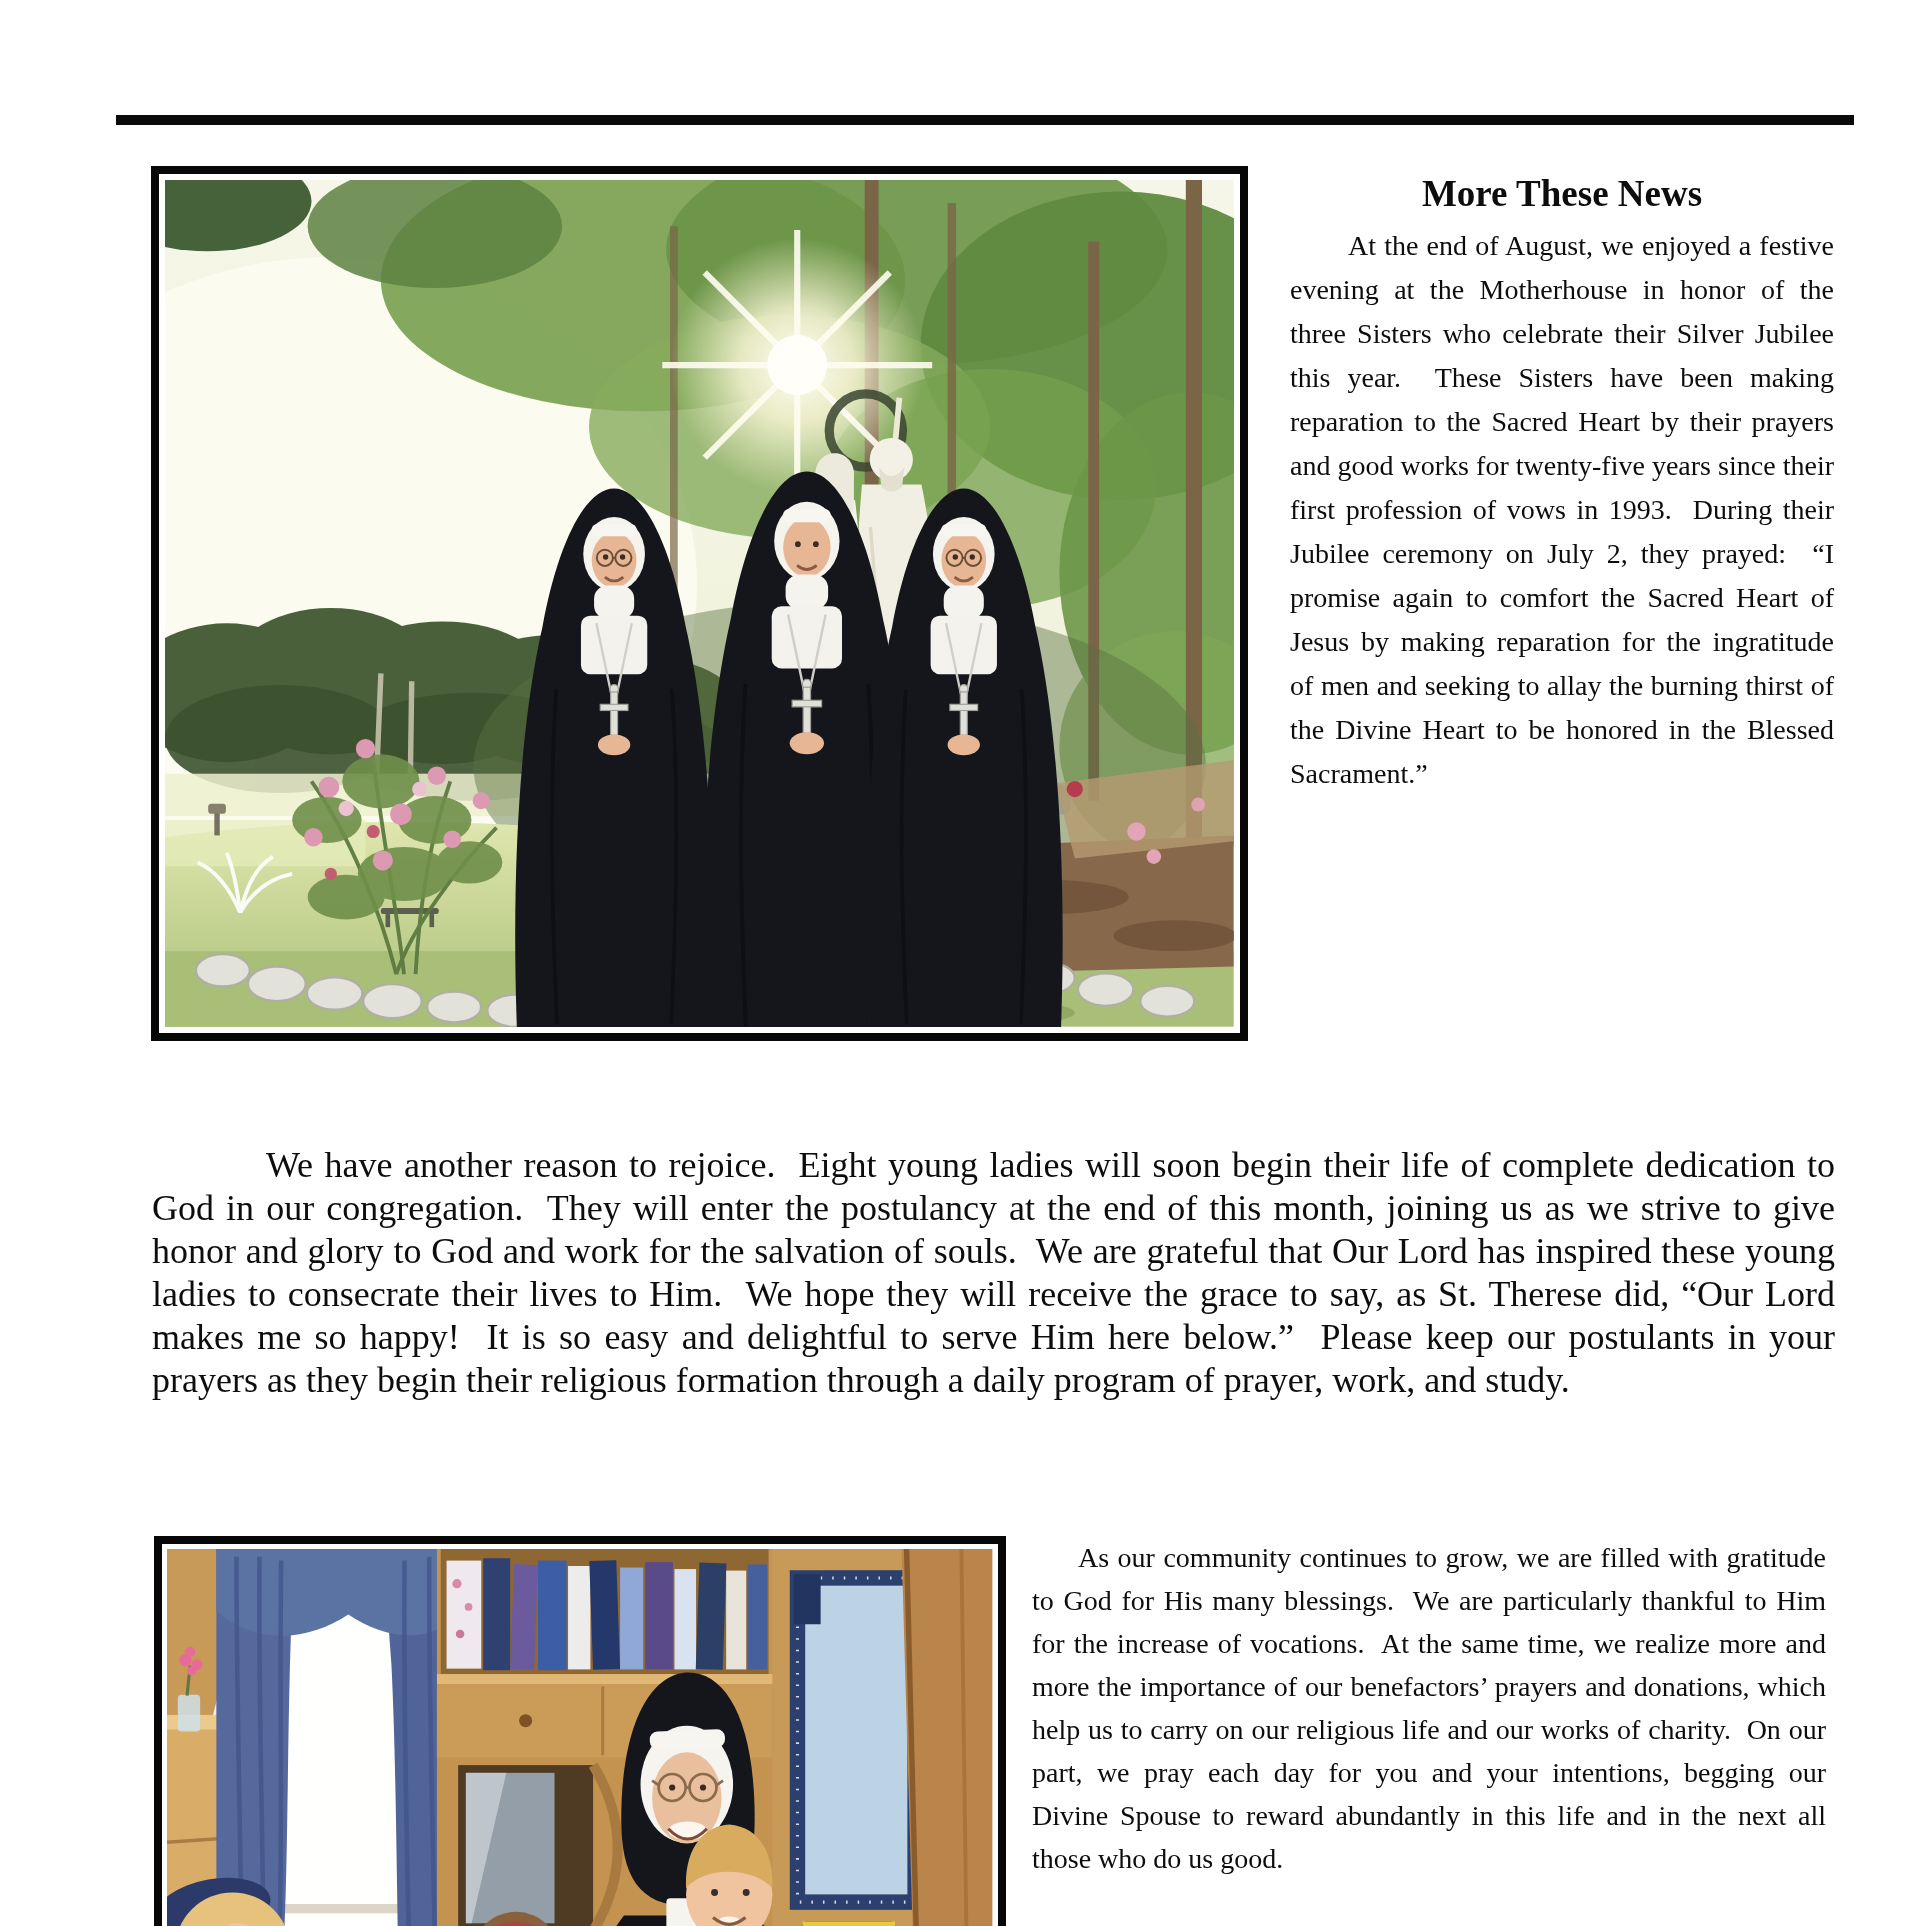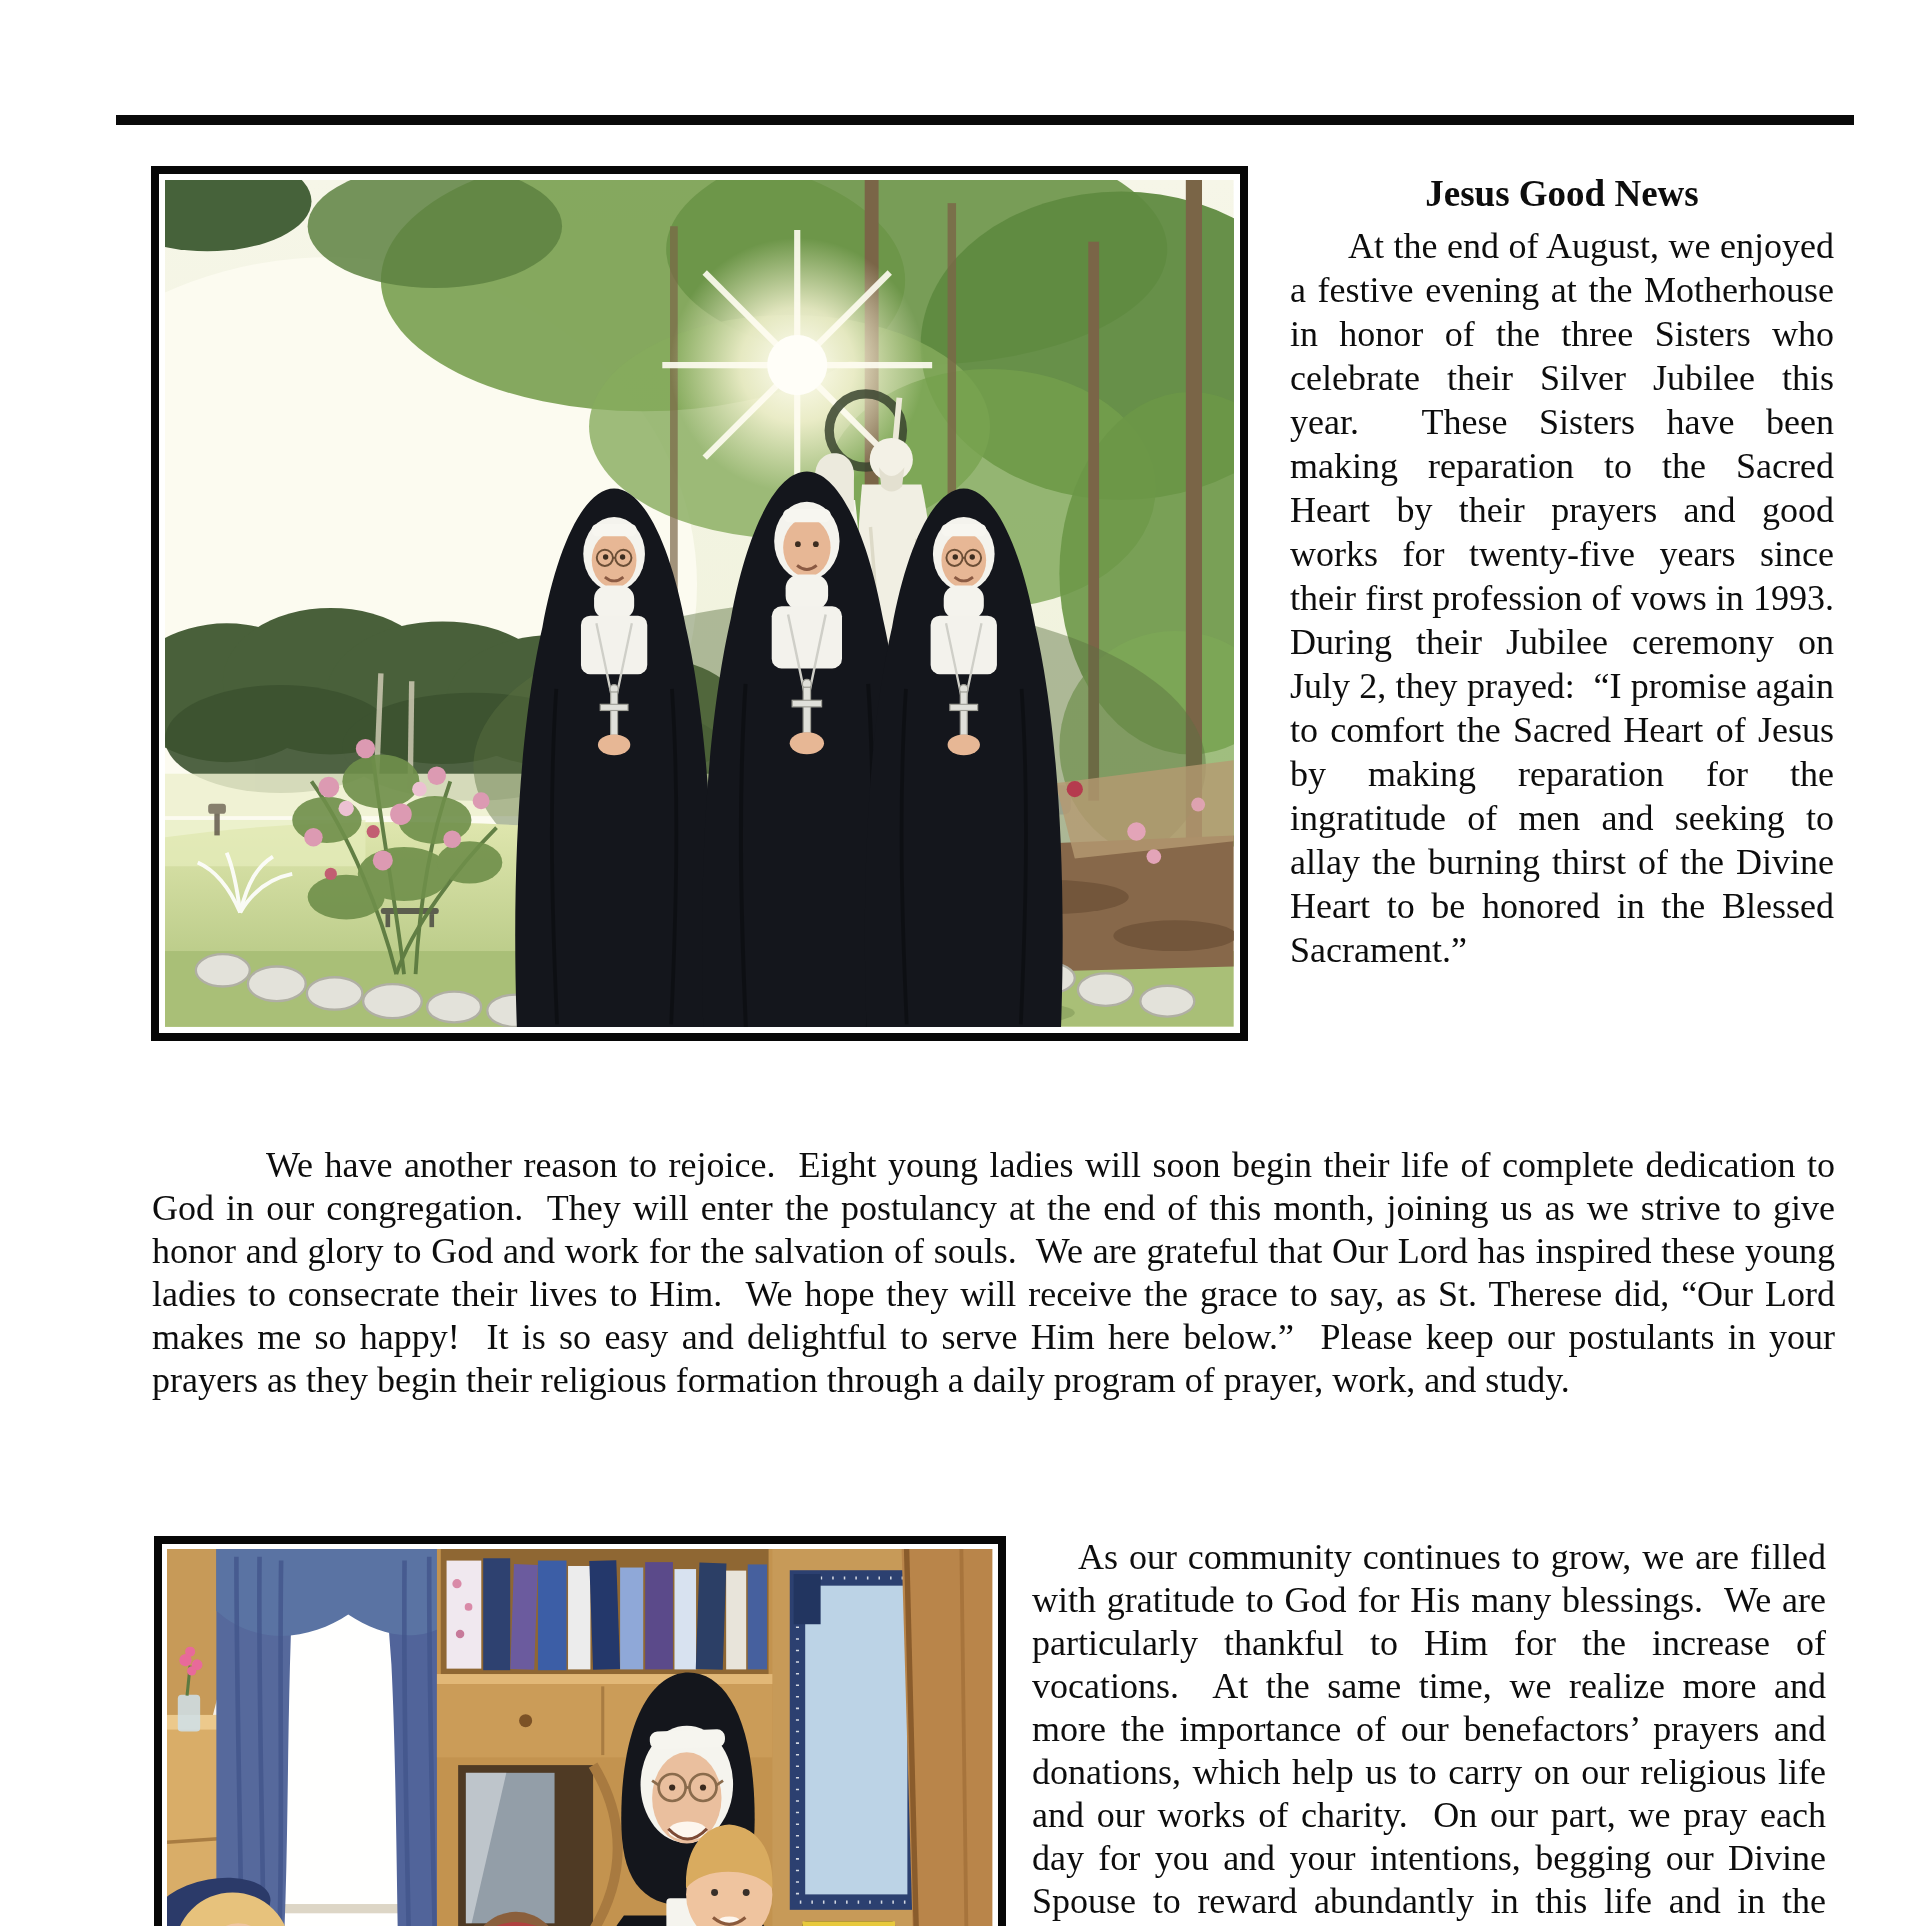--- a/index.html
+++ b/index.html
@@ -8,21 +8,21 @@
   .rule{position:absolute;background:#0a0a0a;}
   .rule-top{left:116px;top:115px;width:1738px;height:10px;}
   .photo-frame{position:absolute;border:8.5px solid #070707;background:#ffffff;box-sizing:border-box;margin:0;}
   .frame-jubilee{left:151px;top:166px;width:1097px;height:875px;padding:6.2px;}
   .frame-academy{left:154px;top:1536px;width:852px;height:760px;padding:5.4px;}
   .photo-frame svg{display:block;width:100%;height:100%;}
   .col{position:absolute;}
   .col-1{left:1290px;top:174px;width:544px;}
   .col-2{left:1032px;top:1526px;width:794px;}
   .article-title{margin:0;font-weight:bold;font-size:37px;line-height:1.08;text-align:center;}
-  .jtext{margin:10px 0 0 0;font-size:36px;text-align:justify;white-space:pre-wrap;hyphens:auto;-webkit-hyphens:auto;}
+  .jtext{margin:10px 0 0 0;font-size:28px;text-align:justify;white-space:pre-wrap;hyphens:auto;-webkit-hyphens:auto;}
   .col-1 .jtext{line-height:44px;text-indent:58px;}
   .col-2 .jtext{line-height:43px;text-indent:46px;}
   .wide-title{position:absolute;left:151px;top:1096px;width:1683px;margin:0;
               font-weight:bold;font-size:37px;line-height:1.05;text-align:center;}
   .wide-body{position:absolute;left:151px;top:1143px;width:1683px;margin:1px;
              font-size:36px;line-height:43px;text-align:justify;text-indent:114px;
              white-space:pre-wrap;hyphens:auto;-webkit-hyphens:auto;}
 </style>
 </head>
 <body>
@@ -255,21 +255,21 @@
         <use href="#nunfig" transform="translate(1665,756) scale(1.06)"></use>
       </g>
       <g>
         <use href="#nunfig" transform="translate(2072,800)"></use>
           <use href="#specs" transform="translate(2072,800)"></use>
       </g>
     </svg>
   </figure>
 
   <section class="col col-1">
-    <h2 class="article-title">Jesus Good News</h2>
+    <h2 class="article-title">More These News</h2>
     <p class="jtext">At the end of August, we enjoyed a festive evening at the Motherhouse in honor of the three Sisters who celebrate their Silver Jubilee this year.  These Sisters have been making reparation to the Sacred Heart by their prayers and good works for twenty-five years since their first profession of vows in 1993.  During their Jubilee ceremony on July 2, they prayed:  “I promise again to comfort the Sacred Heart of Jesus by making reparation for the ingratitude of men and seeking to allay the burning thirst of the Divine Heart to be honored in the Blessed Sacrament.”</p>
   </section>
 
   <p class="wide-body">We have another reason to rejoice.  Eight young ladies will soon begin their life of complete dedication to God in our congregation.  They will enter the postulancy at the end of this month, joining us as we strive to give honor and glory to God and work for the salvation of souls.  We are grateful that Our Lord has inspired these young ladies to consecrate their lives to Him.  We hope they will receive the grace to say, as St. Therese did, “Our Lord makes me so happy!  It is so easy and delightful to serve Him here below.”  Please keep our postulants in your prayers as they begin their religious formation through a daily program of prayer, work, and study.</p>
 
   <figure class="photo-frame frame-academy">
     <svg viewBox="0 0 2140 1900" preserveAspectRatio="none" role="img">
       <rect width="2140" height="1900" fill="#c79a58"></rect>
 
       <g>

